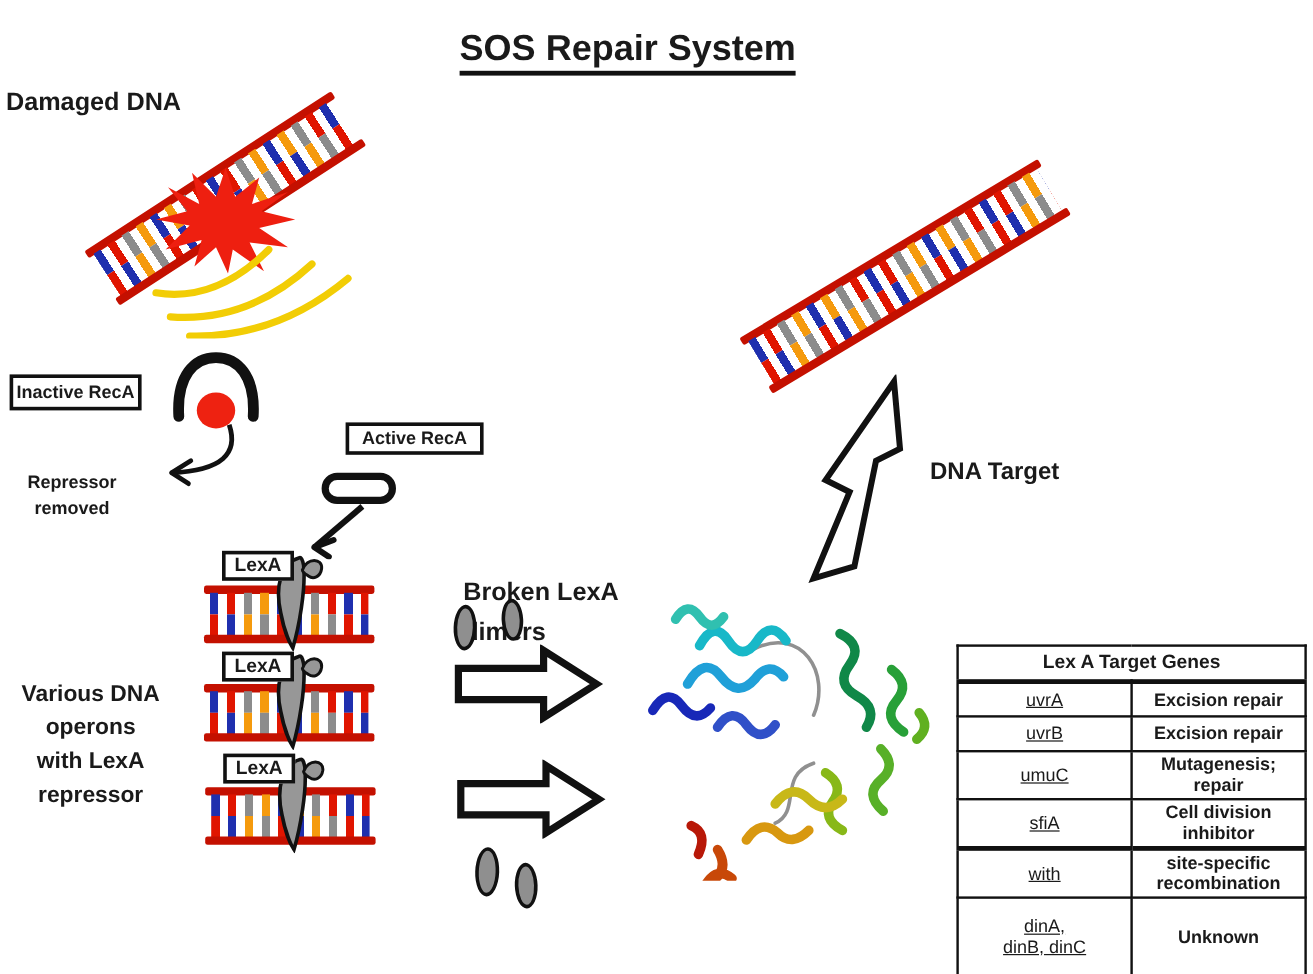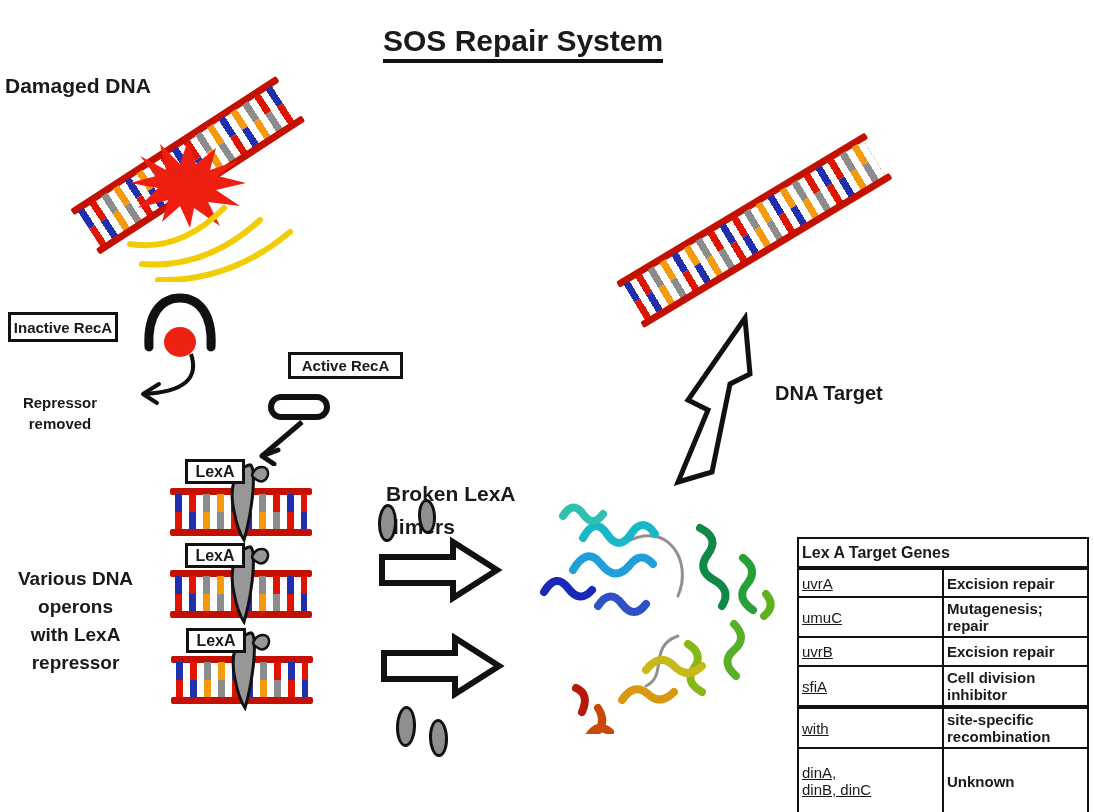--- a/index.html
+++ b/index.html
@@ -50,21 +50,21 @@
   .lbl-damaged { left:5px; top:74px; font-size:21px; font-weight:bold; }
   .lbl-repressor { left:10px; top:392px; width:100px; font-size:15px; font-weight:bold; text-align:center; line-height:21px; }
   .lbl-various { left:18px; top:565px; font-size:19px; font-weight:bold; line-height:28px;text-align:center; }
   .lbl-broken { left:386px; top:432px; font-size:21px; font-weight:bold; line-height:33px;margin-top:45px; }
   .lbl-transcription { left:513px; top:733px; font-size:15px; font-weight:bold; }
   .lbl-dnarepair { left:775px; top:382px; font-size:20px; font-weight:bold; }
 
   
   .genetable-wrap { left:797px; top:537px; }
   table.genetable { border-collapse:collapse; width:292px; table-layout:fixed; background:#fff; }
-  table.genetable th, table.genetable td { border:2px solid #111; font-size:15px; text-align:left; padding:2px 3px; }
+  table.genetable th, table.genetable td { border:2px solid #111; font-size:15px; text-align:center; padding:2px 3px; }
   table.genetable th { height:30px; font-weight:bold; font-size:16px; }
   table.genetable td { height:29px; }
   .col-gene { width:83px;text-decoration:underline; }
   tr.thick-bottom th, tr.thick-bottom td { border-bottom-width:4px; }
   tr.tall td { height:66px; }
   td.fn { font-weight:bold;margin-left:10px; }
 </style>
 </head>
 <body>
 
@@ -240,26 +240,26 @@
     <table class="genetable">
       <tbody>
           <tr class="thick-bottom">
         <th colspan="2">Lex A Target Genes</th>
       </tr>
       <tr>
         <td class="col-gene">uvrA</td>
         <td class="fn">Excision repair</td>
       </tr>
       <tr>
+        <td class="col-gene">uvrB</td>
+        <td class="fn">Excision repair</td>
+      </tr>
+      <tr>
         <td class="col-gene">umuC</td>
         <td class="fn">Mutagenesis; repair</td>
-      </tr>
-      <tr>
-        <td class="col-gene">uvrB</td>
-        <td class="fn">Excision repair</td>
       </tr>
       <tr class="thick-bottom">
         <td class="col-gene">sfiA</td>
         <td class="fn">Cell division inhibitor</td>
       </tr>
       <tr>
         <td class="col-gene">with</td>
         <td class="fn">site-specific recombination</td>
       </tr>
       <tr class="tall">

